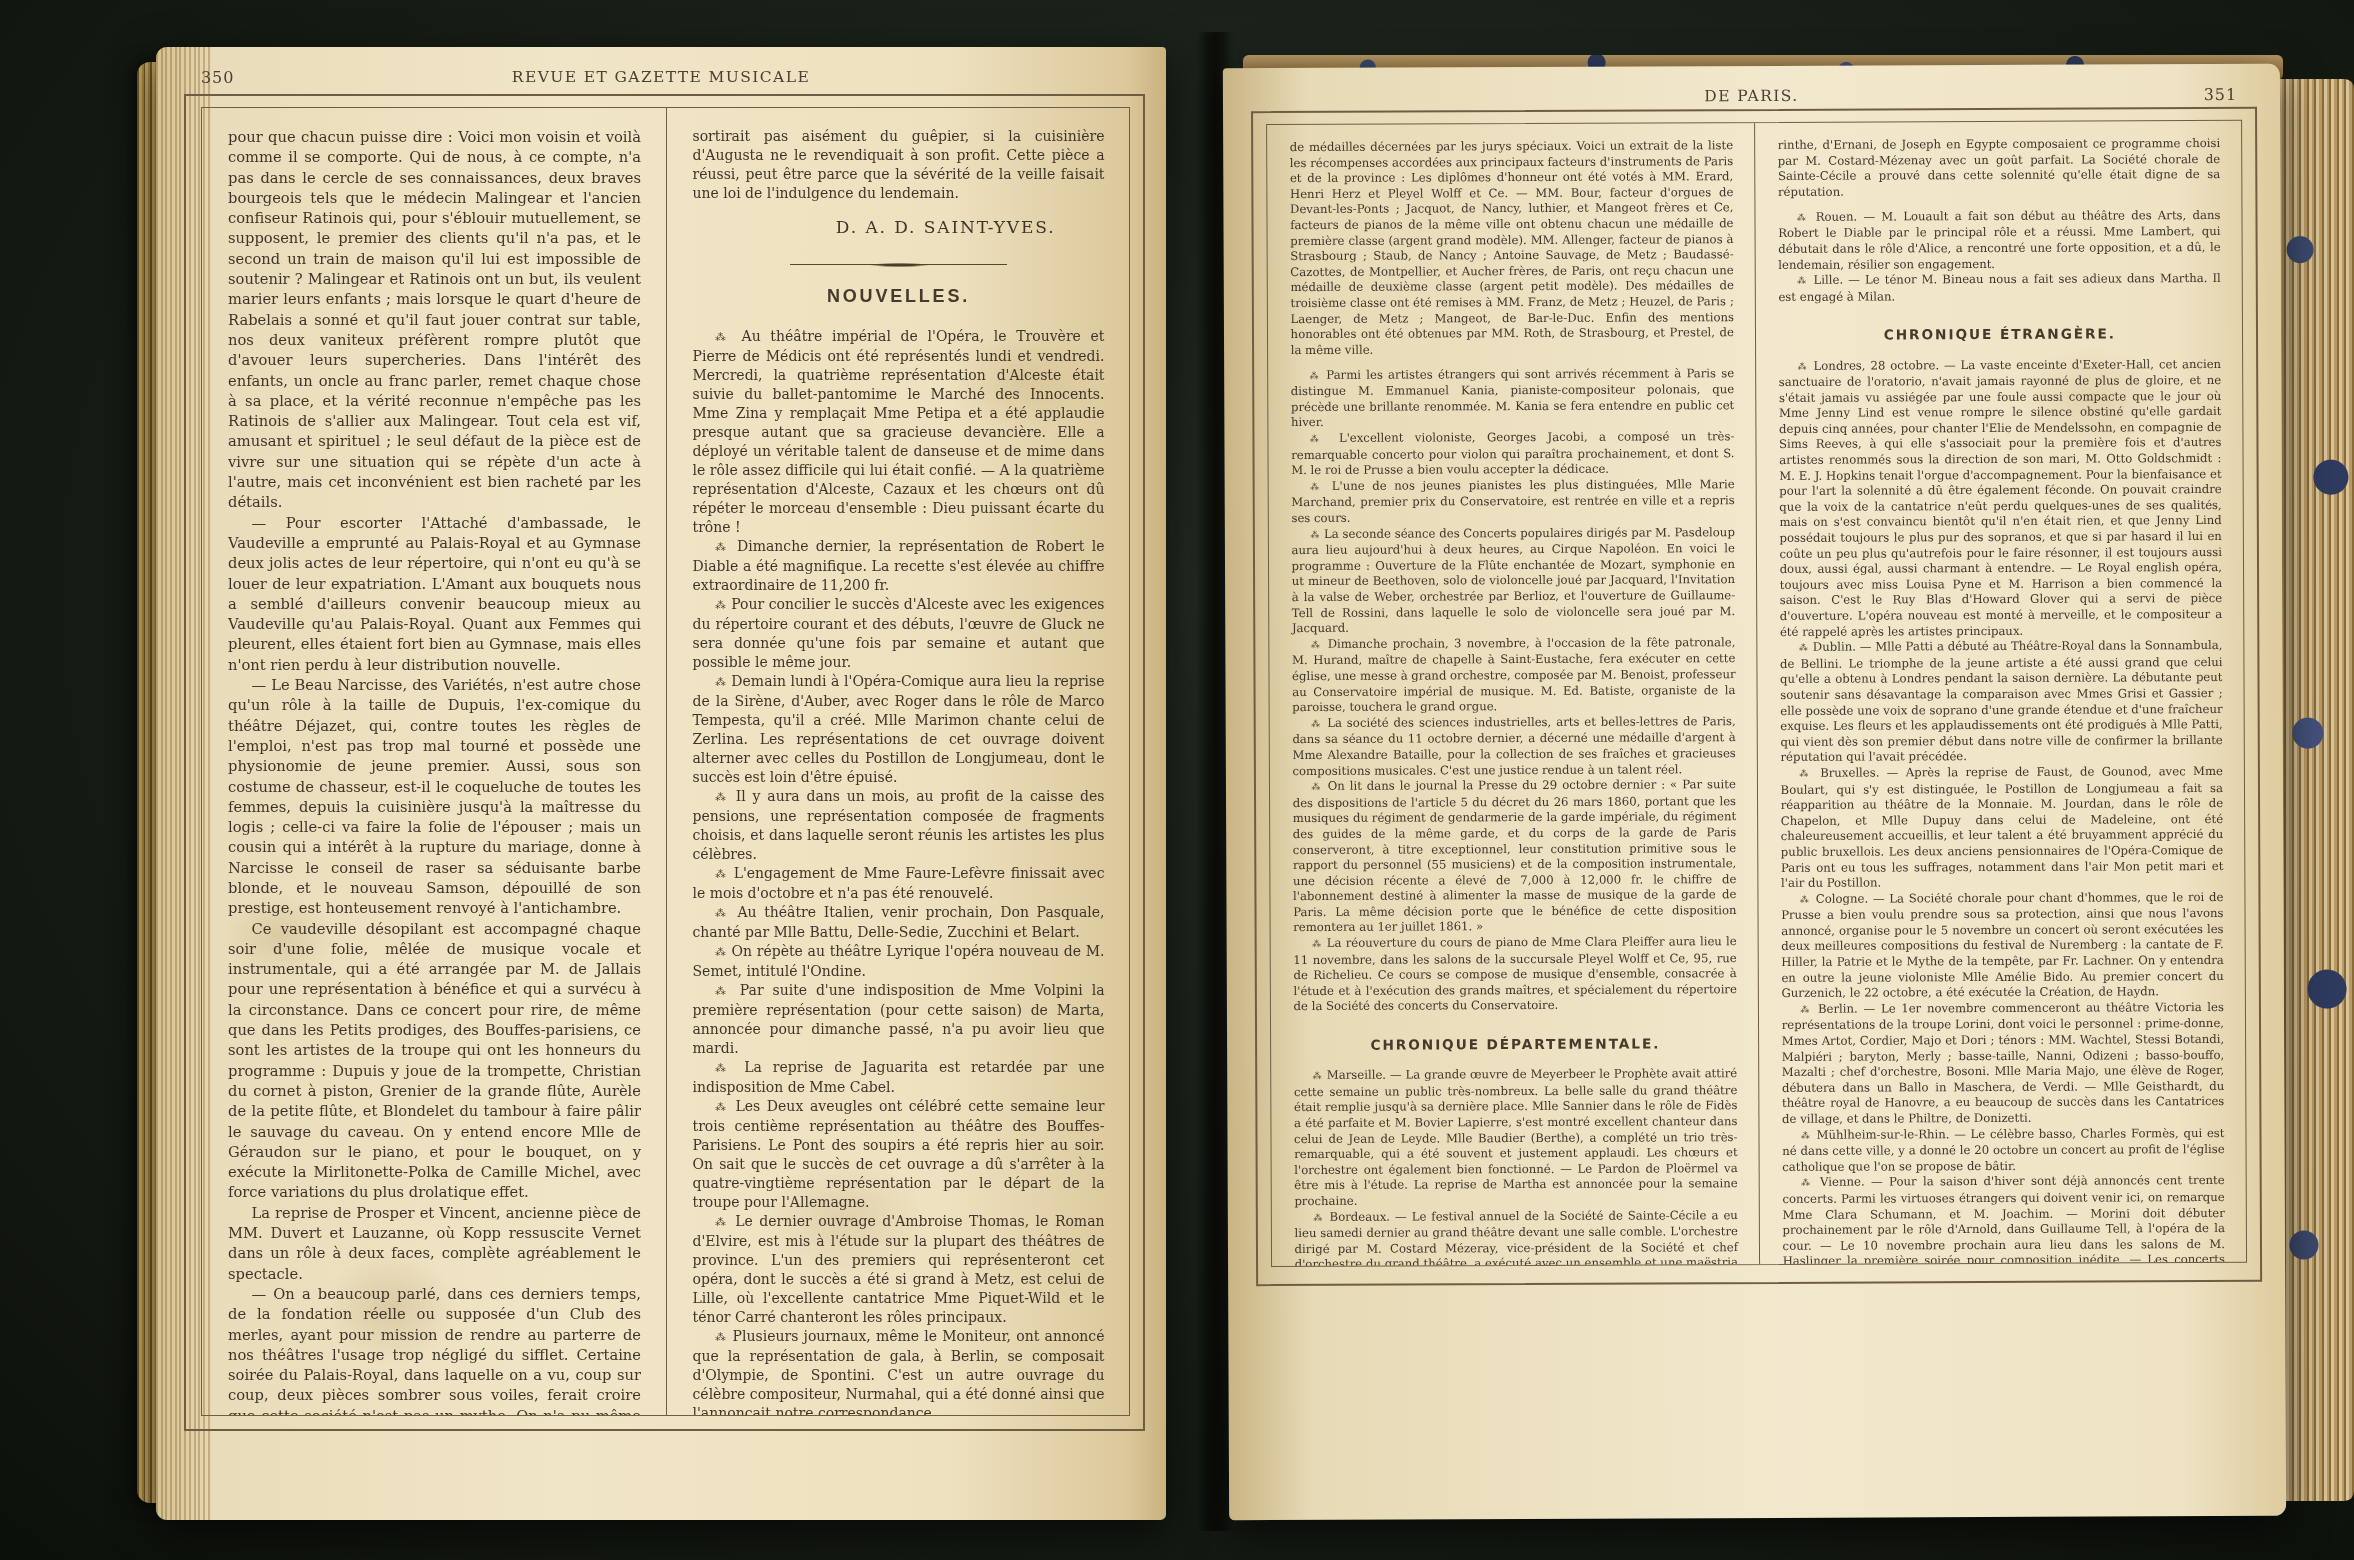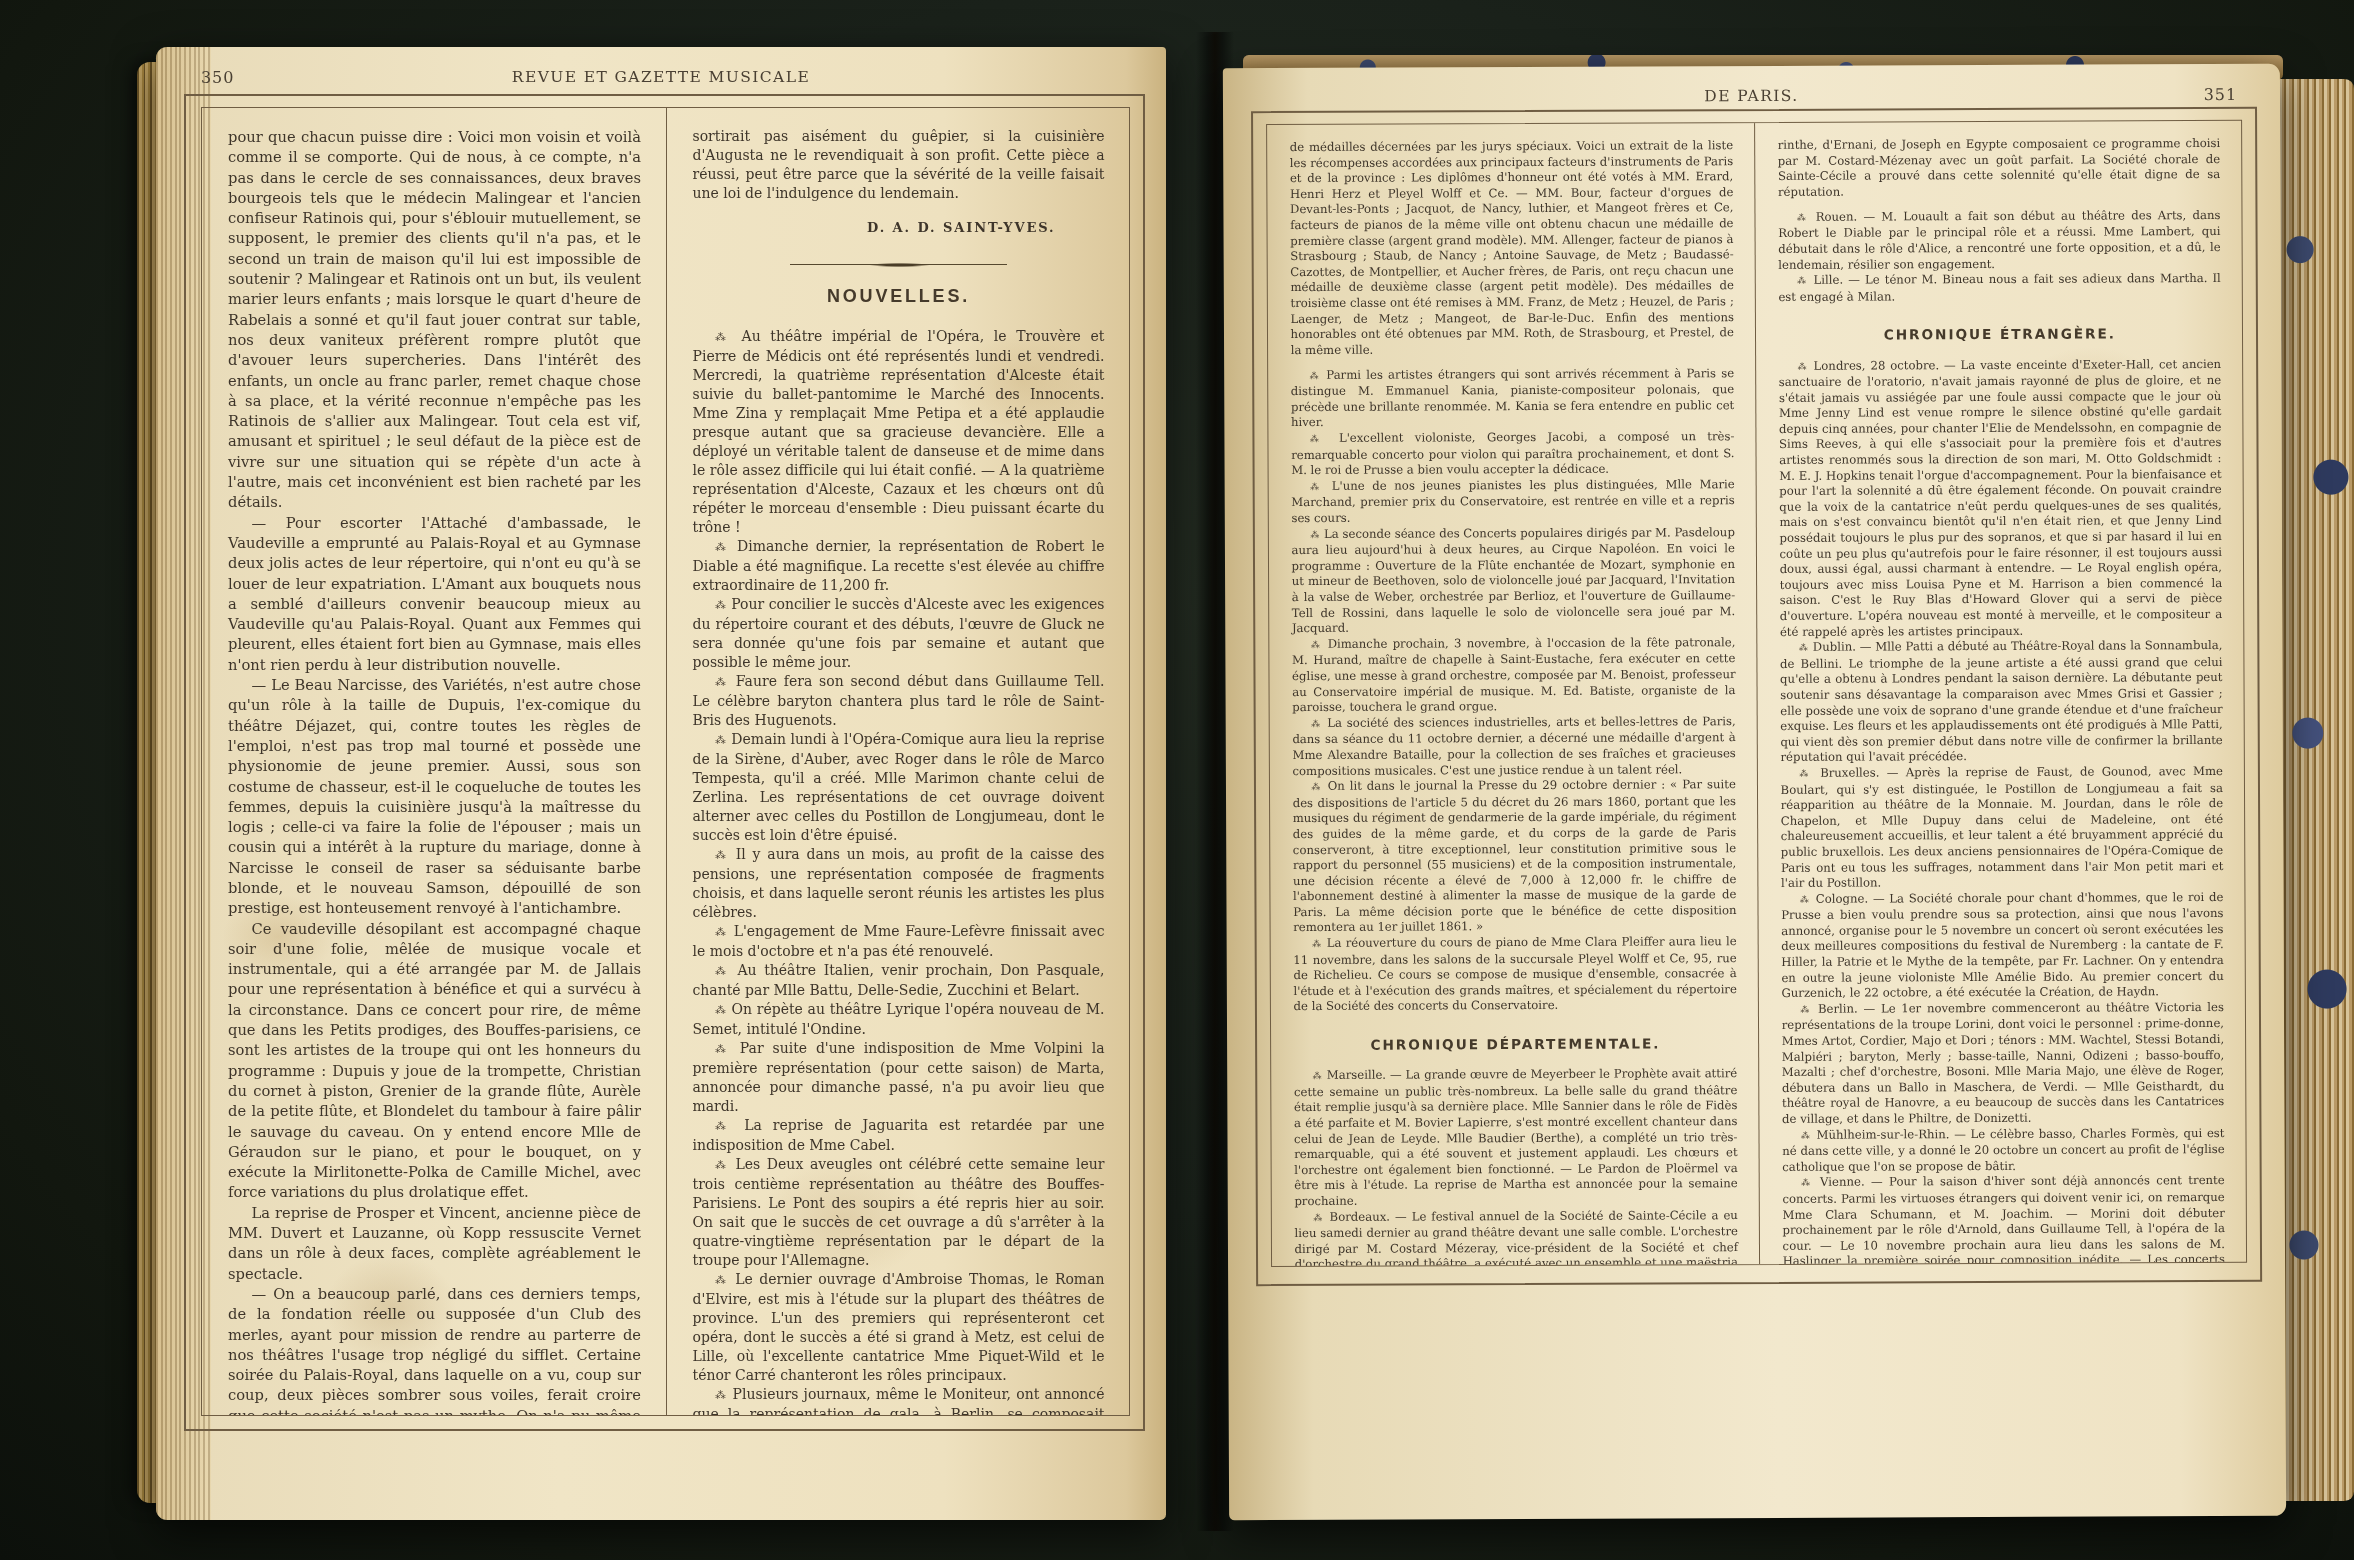--- a/index.html
+++ b/index.html
@@ -88,21 +88,21 @@
 
   .page-left  .col-1 { font-size:14.7px; line-height:20.3px; }
   .page-left  .col-2 { font-size:14px; line-height:19px; }
   .page-right .col   { font-size:11.7px; line-height:15.6px; }
 
   p { margin:0; text-align:justify; text-indent:1.6em; color:#3e352a; }
   p.cont { text-indent:0; }
   p.item { text-indent:1.6em; }
   p.item::before { content:"⁂ "; font-family:"DejaVu Sans","Liberation Sans",sans-serif; font-size:78%; letter-spacing:0.9px; color:#4a4033; }
 
-  .signature { text-align:right; margin:15px 49px 0 0; font-size:13px; letter-spacing:1.9px; color:#3e352a;font-weight:bold; }
+  .signature { text-align:right; margin:15px 49px 0 0; font-size:17px; letter-spacing:1.9px; color:#3e352a; }
   .divider { position:relative; width:217px; height:6.6px; margin:24.5px auto 19px; }
   .divider::before { content:""; position:absolute; left:0; right:0; top:2.8px; height:0.9px; background:#55482f; }
   .divider::after  { content:""; position:absolute; left:50%; top:0; width:85px; height:6.6px; margin-left:-42px;
                      background:radial-gradient(ellipse 50% 50% at 50% 50%, #4a3d27 35%, transparent 72%); }
   .section-head {
     text-align:center; font-weight:bold; color:#453a2b; text-indent:0;
   }
   .head-nouvelles { font-family:Liberation Sans, sans-serif; font-size:18px; letter-spacing:2.8px; margin:5.6px 0 21px; }
   .head-chronique { font-family:"DejaVu Sans","Liberation Sans",sans-serif; font-size:13.7px; letter-spacing:1.9px; margin:22.6px 0 15px; }
   .gap-top { margin-top:9.4px; }
@@ -138,21 +138,20 @@
 
         </div>
         <div class="col col-2">
           <p class="cont">sortirait pas aisément du guêpier, si la cuisinière d'Augusta ne le revendiquait à son profit. Cette pièce a réussi, peut être parce que la sévérité de la veille faisait une loi de l'indulgence du lendemain.</p>
           <p class="cont signature">D. A. D. SAINT-YVES.</p>
           <div class="divider"></div>
           <p class="cont section-head head-nouvelles">NOUVELLES.</p>
           <p class="item">Au théâtre impérial de l'Opéra, le Trouvère et Pierre de Médicis ont été représentés lundi et vendredi. Mercredi, la quatrième représentation d'Alceste était suivie du ballet-pantomime le Marché des Innocents. Mme Zina y remplaçait Mme Petipa et a été applaudie presque autant que sa gracieuse devancière. Elle a déployé un véritable talent de danseuse et de mime dans le rôle assez difficile qui lui était confié. — A la quatrième représentation d'Alceste, Cazaux et les chœurs ont dû répéter le morceau d'ensemble : Dieu puissant écarte du trône !</p>
           <p class="item">Dimanche dernier, la représentation de Robert le Diable a été magnifique. La recette s'est élevée au chiffre extraordinaire de 11,200 fr.</p>
           <p class="item">Pour concilier le succès d'Alceste avec les exigences du répertoire courant et des débuts, l'œuvre de Gluck ne sera donnée qu'une fois par semaine et autant que possible le même jour.</p>
-          <p class="item">Faure fera son second début dans Guillaume Tell. Le célèbre baryton chantera plus tard le rôle de Saint-Bris des Huguenots.</p>
           <p class="item">Demain lundi à l'Opéra-Comique aura lieu la reprise de la Sirène, d'Auber, avec Roger dans le rôle de Marco Tempesta, qu'il a créé. Mlle Marimon chante celui de Zerlina. Les représentations de cet ouvrage doivent alterner avec celles du Postillon de Longjumeau, dont le succès est loin d'être épuisé.</p>
           <p class="item">Il y aura dans un mois, au profit de la caisse des pensions, une représentation composée de fragments choisis, et dans laquelle seront réunis les artistes les plus célèbres.</p>
           <p class="item">L'engagement de Mme Faure-Lefèvre finissait avec le mois d'octobre et n'a pas été renouvelé.</p>
           <p class="item">Au théâtre Italien, venir prochain, Don Pasquale, chanté par Mlle Battu, Delle-Sedie, Zucchini et Belart.</p>
           <p class="item">On répète au théâtre Lyrique l'opéra nouveau de M. Semet, intitulé l'Ondine.</p>
           <p class="item">Par suite d'une indisposition de Mme Volpini la première représentation (pour cette saison) de Marta, annoncée pour dimanche passé, n'a pu avoir lieu que mardi.</p>
           <p class="item">La reprise de Jaguarita est retardée par une indisposition de Mme Cabel.</p>
           <p class="item">Les Deux aveugles ont célébré cette semaine leur trois centième représentation au théâtre des Bouffes-Parisiens. Le Pont des soupirs a été repris hier au soir. On sait que le succès de cet ouvrage a dû s'arrêter à la quatre-vingtième représentation par le départ de la troupe pour l'Allemagne.</p>
           <p class="item">Le dernier ouvrage d'Ambroise Thomas, le Roman d'Elvire, est mis à l'étude sur la plupart des théâtres de province. L'un des premiers qui représenteront cet opéra, dont le succès a été si grand à Metz, est celui de Lille, où l'excellente cantatrice Mme Piquet-Wild et le ténor Carré chanteront les rôles principaux.</p>
           <p class="item">Plusieurs journaux, même le Moniteur, ont annoncé que la représentation de gala, à Berlin, se composait d'Olympie, de Spontini. C'est un autre ouvrage du célèbre compositeur, Nurmahal, qui a été donné ainsi que l'annonçait notre correspondance.</p>

